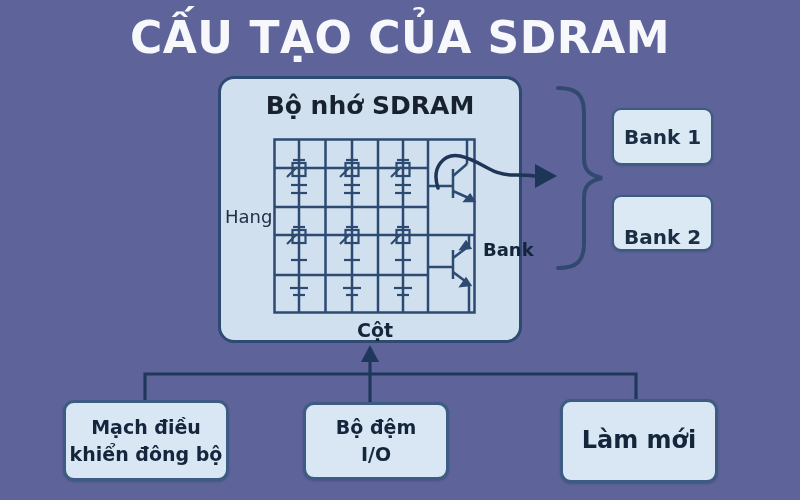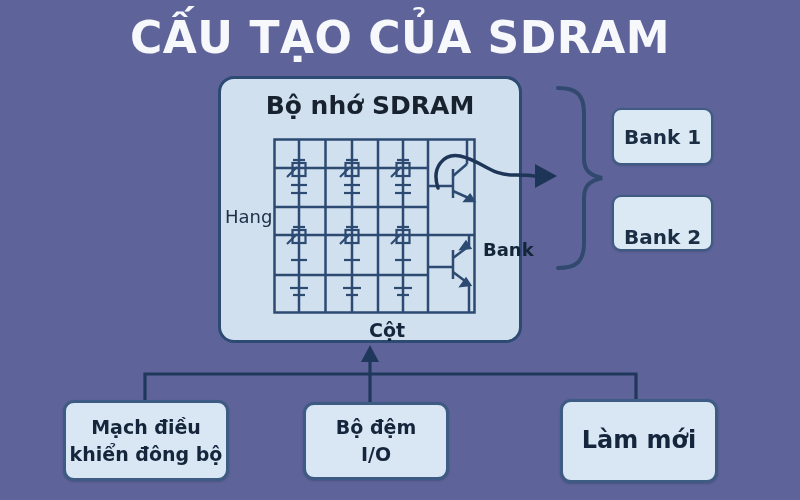--- a/index.html
+++ b/index.html
@@ -17,21 +17,21 @@
     box-sizing:border-box;
   }
   .main-box .heading{
     position:absolute;left:0;top:12px;width:100%;text-align:center;
     font-size:25px;font-weight:bold;color:#18222f;
   }
   .lbl-hang{
     position:absolute;left:4px;top:127px;font-size:18px;font-weight:400;color:#20314a;
   }
   .lbl-cot{
-    position:absolute;left:12px;top:240px;width:308px;text-align:center;
+    position:absolute;left:0;top:240px;width:308px;text-align:center;
     font-size:19px;font-weight:600;color:#14263c;
   }
   .lbl-bank{
     position:absolute;left:262px;top:160px;font-size:18px;font-weight:bold;color:#132538;
   }
   .cellgrid{position:absolute;left:52px;top:59px;}
 
   .bank-box{
     position:absolute;width:101px;height:57px;
     background:#dbe9f5;border:2.5px solid #3e5c83;border-radius:9px;

